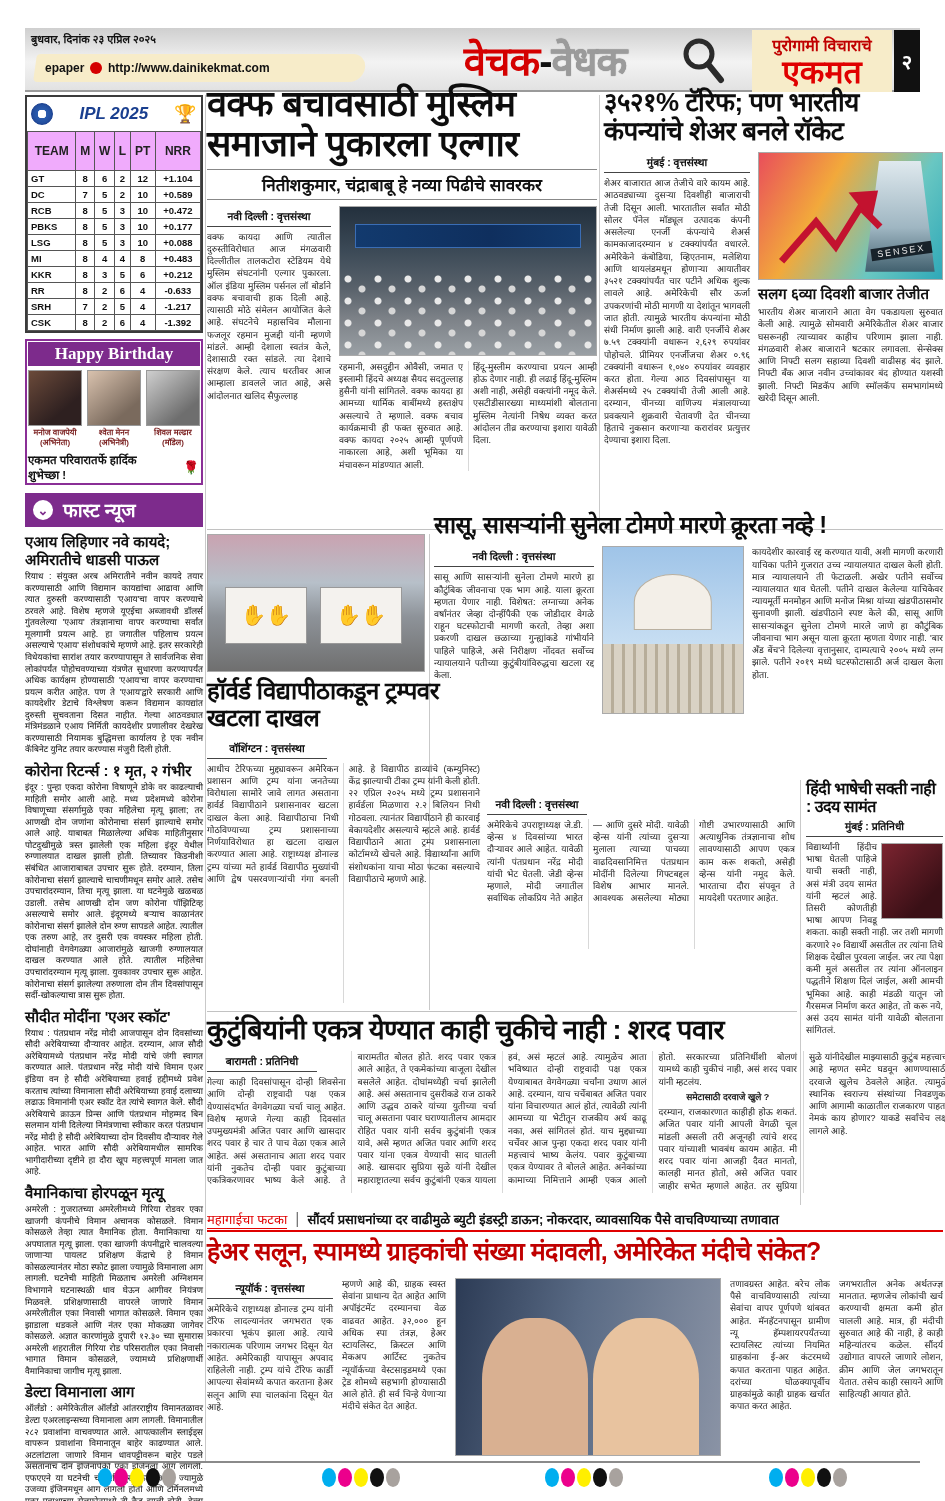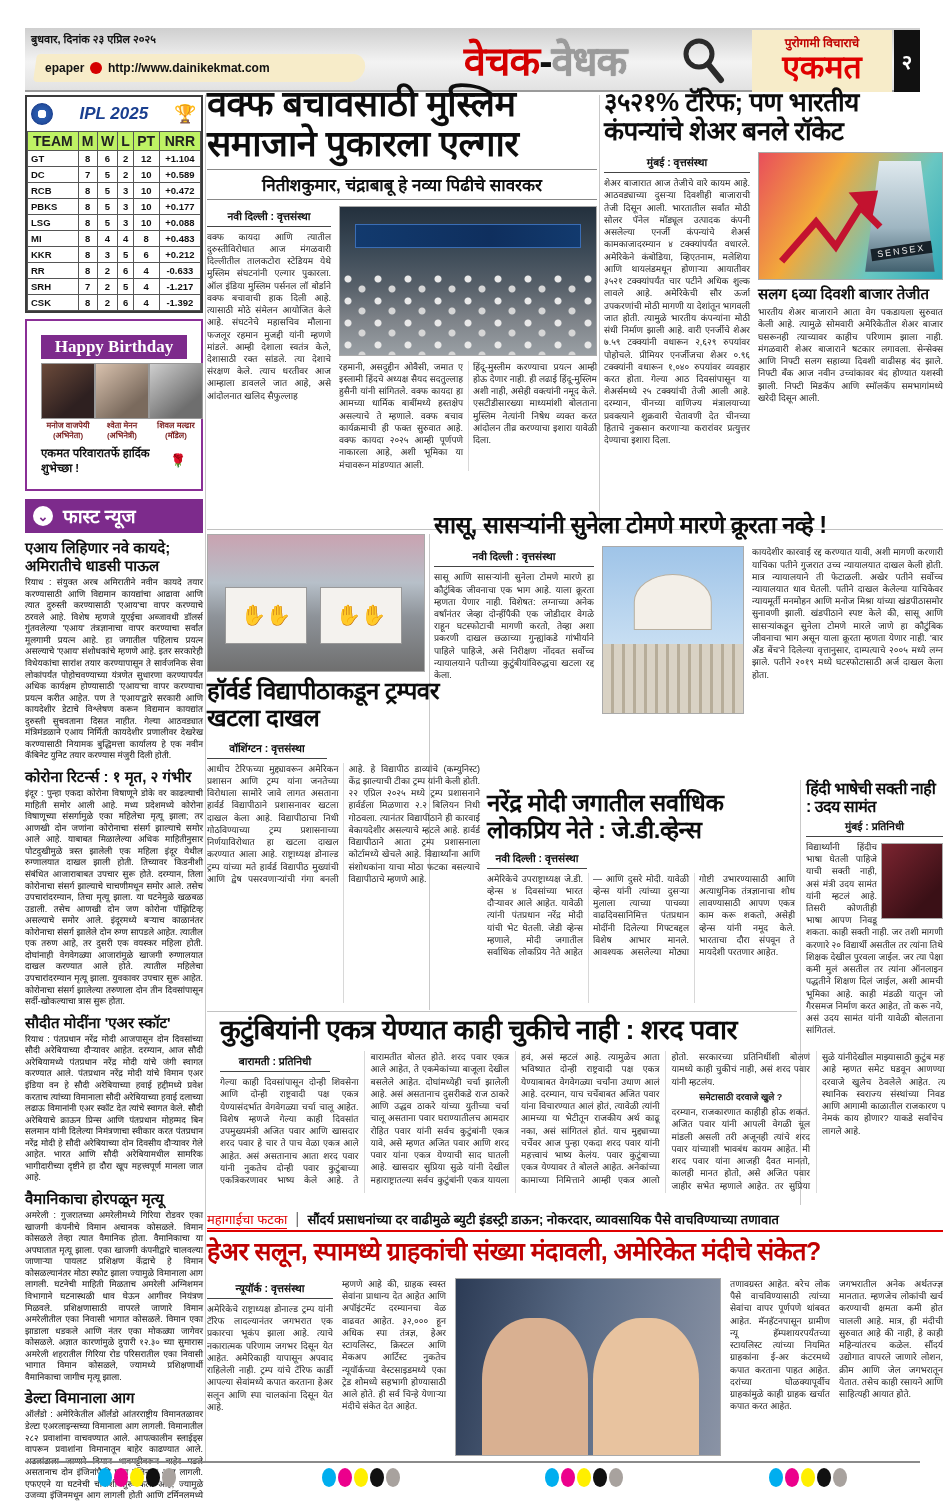--- a/index.html
+++ b/index.html
@@ -14,36 +14,36 @@
                 border-radius:4px 14px 14px 4px; display:flex; align-items:center; gap:6px; padding:0 10px;
                 font-size:12px; font-weight:bold; transform:skewX(-8deg); }
   .hdr-epaper > * { transform:skewX(8deg); }
   .red-dot { width:12px; height:12px; border-radius:50%; background:#d40000; display:inline-block; }
   .hdr-title { position:absolute; left:360px; top:4px; width:320px; text-align:center; font-size:40px;
                font-weight:800; letter-spacing:-1px; white-space:nowrap; }
   .t-red { color:#d40000; } .t-gray { color:#9b9b9b; text-shadow:0 0 1px #777; }
   .hdr-mag { position:absolute; left:652px; top:6px; }
   .masthead { position:absolute; right:28px; top:2px; width:140px; height:62px; background:#f7ecc9;
               text-align:center; padding-top:4px; }
-  .masthead .tag { color:#c00000; font-size:12px; font-weight:bold; }
+  .masthead .tag { color:#c00000; font-size:16px; font-weight:bold; }
   .masthead .name { color:#e00000; font-size:32px; font-weight:800; font-family:"Liberation Serif", serif; line-height:1; }
   .pageno { position:absolute; right:0; top:2px; width:26px; height:62px; background:#111;
             color:#fff; font-size:20px; font-weight:bold; display:flex; align-items:center; justify-content:center; }
   
   .leftcol { position:absolute; left:25px; top:95px; width:178px; }
   .ipl { border:2px solid #3b3b3b; background:#fff; }
   .ipl-top { display:flex; align-items:center; justify-content:space-between; padding:2px 4px; height:34px; }
   .ipl-title { color:#1a3f8f; font-weight:800; font-size:17px; font-style:italic; }
   .bcci { width:22px; height:22px; border-radius:50%; background:radial-gradient(#fff 30%,#2b5cad 32%,#1a3f8f); border:1px solid #1a3f8f; }
   .trophy { font-size:18px; }
   table.iplt { width:100%; border-collapse:collapse; font-size:9.5px; font-weight:bold; }
-  table.iplt th { background:#bef264; color:#222; border:1px solid #555; padding:1px 2px; font-size:14px; }
+  table.iplt th { background:#f0abfc; color:#222; border:1px solid #555; padding:12px 2px; font-size:12px; }
   table.iplt td { border:1px solid #555; padding:0 3px; text-align:center; height:16px; }
   table.iplt td.team { text-align:left; }
-  .bday { border:2px solid #8a2f96; margin-top:6px; padding:14px; }
+  .bday { border:2px solid #8a2f96; margin-top:6px; padding:1px; }
   .bday-head { background:#7d2b8c; color:#fff; text-align:center; font-family:"Liberation Serif", serif;
                font-size:17px; font-weight:bold; padding:2px 0; }
   .bday-row { display:flex; justify-content:space-between; margin-top:4px; }
   .bday-p { width:54px; text-align:center; }
   .bphoto { width:54px; height:56px; border:1px solid #999; }
   .bp1 { background:linear-gradient(140deg,#6b4a3a,#2e2020 70%); }
   .bp2 { background:linear-gradient(140deg,#d9c2ae,#7a6a5d 75%); }
   .bp3 { background:linear-gradient(140deg,#cfcfcf,#6e6e6e 75%); }
   .bname { font-size:8px; font-weight:bold; color:#7a1f1f; line-height:1.25; margin-top:2px; }
   .bday-greet { font-size:11.5px; font-weight:bold; margin-top:4px; display:flex; align-items:center; gap:16px; }
@@ -360,33 +360,32 @@
     <div class="hl" style="font-size:24px; font-weight:700;">हॉर्वर्ड विद्यापीठाकडून ट्रम्पवर खटला दाखल</div>
     <div style="display:flex; gap:8px; margin-top:6px;">
       <div style="width:120px;">
           <div class="dl">वॉशिंग्टन : वृत्तसंस्था</div>
         </div>
     </div>
     <div class="body cols2" style="height:240px;">आधीच टेरिफच्या मुद्द्यावरून अमेरिकन प्रशासन आणि ट्रम्प यांना जनतेच्या विरोधाला सामोरे जावे लागत असताना हार्वर्ड विद्यापीठाने प्रशासनावर खटला दाखल केला आहे. विद्यापीठाचा निधी गोठविण्याच्या ट्रम्प प्रशासनाच्या निर्णयाविरोधात हा खटला दाखल करण्यात आला आहे. राष्ट्राध्यक्ष डोनाल्ड ट्रम्प यांच्या मते हार्वर्ड विद्यापीठ मुख्यांची आणि द्वेष पसरवणाऱ्यांची गंगा बनली आहे. हे विद्यापीठ डाव्यांचे (कम्युनिस्ट) केंद्र झाल्याची टीका ट्रम्प यांनी केली होती. २२ एप्रिल २०२५ मध्ये ट्रम्प प्रशासनाने हार्वर्डला मिळणारा २.२ बिलियन निधी गोठवला. त्यानंतर विद्यापीठाने ही कारवाई बेकायदेशीर असल्याचे म्हटले आहे. हार्वर्ड विद्यापीठाने आता ट्रम्प प्रशासनाला कोर्टामध्ये खेचले आहे. विद्यार्थ्यांना आणि संशोधकांना याचा मोठा फटका बसल्याचे विद्यापीठाचे म्हणणे आहे.</div>
   </div>
 
   <div class="abs" style="left:487px; top:790px; width:308px; height:220px;">
-    <div class="hl" style="font-size:24px;">नरेंद्र मोदी जगातील सर्वाधिक लोकप्रिय नेते : जे.डी.व्हेन्स</div>
     <div class="dl" style="width:100px; margin-top:4px;">नवी दिल्ली : वृत्तसंस्था</div>
     <div class="body cols3" style="height:130px;">अमेरिकेचे उपराष्ट्राध्यक्ष जे.डी. व्हेन्स ४ दिवसांच्या भारत दौऱ्यावर आले आहेत. यावेळी त्यांनी पंतप्रधान नरेंद्र मोदी यांची भेट घेतली. जेडी व्हेन्स म्हणाले, मोदी जगातील सर्वाधिक लोकप्रिय नेते आहेत — आणि दुसरे मोदी. यावेळी व्हेन्स यांनी त्यांच्या दुसऱ्या मुलाला त्याच्या पाचव्या वाढदिवसानिमित्त पंतप्रधान मोदींनी दिलेल्या गिफ्टबद्दल विशेष आभार मानले. आवश्यक असलेल्या मोठ्या गोष्टी उभारण्यासाठी आणि अत्याधुनिक तंत्रज्ञानाचा शोध लावण्यासाठी आपण एकत्र काम करू शकतो, असेही व्हेन्स यांनी नमूद केले. भारताचा दौरा संपवून ते मायदेशी परतणार आहेत.</div>
   </div>
 
   <div class="abs" style="left:806px; top:780px; width:137px; height:425px;">
     <div class="hl" style="font-size:16px;">हिंदी भाषेची सक्ती नाही : उदय सामंत</div>
     <div class="dl">मुंबई : प्रतिनिधी</div>
     <div class="photo ph-samant" style="width:62px; height:76px; float:right; margin:2px 0 3px 4px;"></div>
     <div class="body">विद्यार्थ्यांनी हिंदीच भाषा घेतली पाहिजे याची सक्ती नाही, असं मंत्री उदय सामंत यांनी म्हटलं आहे. तिसरी कोणतीही भाषा आपण निवडू शकता. काही सक्ती नाही. जर तशी मागणी करणारे २० विद्यार्थी असतील तर त्यांना तिथे शिक्षक देखील पुरवला जाईल. जर त्या पेक्षा कमी मुलं असतील तर त्यांना ऑनलाइन पद्धतीने शिक्षण दिलं जाईल, अशी आमची भूमिका आहे. काही मंडळी यातून जो गैरसमज निर्माण करत आहेत, तो करू नये, असं उदय सामंत यांनी यावेळी बोलताना सांगितलं.</div>
   </div>
 
-  <div class="abs" style="left:220px; top:1015px; width:590px; height:190px;">
+  <div class="abs" style="left:207px; top:1015px; width:590px; height:190px;">
     <div class="hl" style="font-size:27px;">कुटुंबियांनी एकत्र येण्यात काही चुकीचे नाही : शरद पवार</div>
     <div class="cols4" style="margin-top:6px; height:142px;">
       <div class="dl" style="width:110px;">बारामती : प्रतिनिधी</div>
       <div class="body">गेल्या काही दिवसांपासून दोन्ही शिवसेना आणि दोन्ही राष्ट्रवादी पक्ष एकत्र येण्यासंदर्भात वेगवेगळ्या चर्चा चालू आहेत. विशेष म्हणजे गेल्या काही दिवसांत उपमुख्यमंत्री अजित पवार आणि खासदार शरद पवार हे चार ते पाच वेळा एकत्र आले आहेत. असं असतानाच आता शरद पवार यांनी नुकतेच दोन्ही पवार कुटुंबाच्या एकत्रिकरणावर भाष्य केले आहे. ते बारामतीत बोलत होते. शरद पवार एकत्र आले आहेत, ते एकमेकांच्या बाजूला देखील बसलेले आहेत. दोघांमध्येही चर्चा झालेली आहे. असं असतानाच दुसरीकडे राज ठाकरे आणि उद्धव ठाकरे यांच्या युतीच्या चर्चा चालू असताना पवार घराण्यातीलच आमदार रोहित पवार यांनी सर्वच कुटुंबांनी एकत्र यावे, असे म्हणत अजित पवार आणि शरद पवार यांना एकत्र येण्याची साद घातली आहे. खासदार सुप्रिया सुळे यांनी देखील महाराष्ट्रातल्या सर्वच कुटुंबांनी एकत्र यायला हवं, असं म्हटलं आहे. त्यामुळेच आता भविष्यात दोन्ही राष्ट्रवादी पक्ष एकत्र येण्याबाबत वेगवेगळ्या चर्चांना उधाण आलं आहे. दरम्यान, याच चर्चेबाबत अजित पवार यांना विचारण्यात आलं होतं, त्यावेळी त्यांनी आमच्या या भेटीतून राजकीय अर्थ काढू नका, असं सांगितलं होतं. याच मुद्द्याच्या चर्चेवर आज पुन्हा एकदा शरद पवार यांनी महत्त्वाचं भाष्य केलंय. पवार कुटुंबाच्या एकत्र येण्यावर ते बोलले आहेत. अनेकांच्या कामाच्या निमित्ताने आम्ही एकत्र आलो होतो. सरकारच्या प्रतिनिधींशी बोलणं यामध्ये काही चुकीचं नाही, असं शरद पवार यांनी म्हटलंय.</div>
       <div class="body" style="font-weight:800; text-align:center; margin:3px 0;">समेटासाठी दरवाजे खुले ?</div>
       <div class="body">दरम्यान, राजकारणात काहीही होऊ शकतं. अजित पवार यांनी आपली वेगळी चूल मांडली असली तरी अजूनही त्यांचे शरद पवार यांच्याशी भावबंध कायम आहेत. मी शरद पवार यांना आजही दैवत मानतो, कालही मानत होतो, असे अजित पवार जाहीर सभेत म्हणाले आहेत. तर सुप्रिया सुळे यांनीदेखील माझ्यासाठी कुटुंब महत्त्वाचं आहे म्हणत समेट घडवून आणण्यासाठी दरवाजे खुलेच ठेवलेले आहेत. त्यामुळे स्थानिक स्वराज्य संस्थांच्या निवडणुका आणि आगामी काळातील राजकारण पाहता नेमकं काय होणार? याकडे सर्वांचेच लक्ष लागले आहे.</div>
     </div>
   </div>
 
   <div class="strip">

